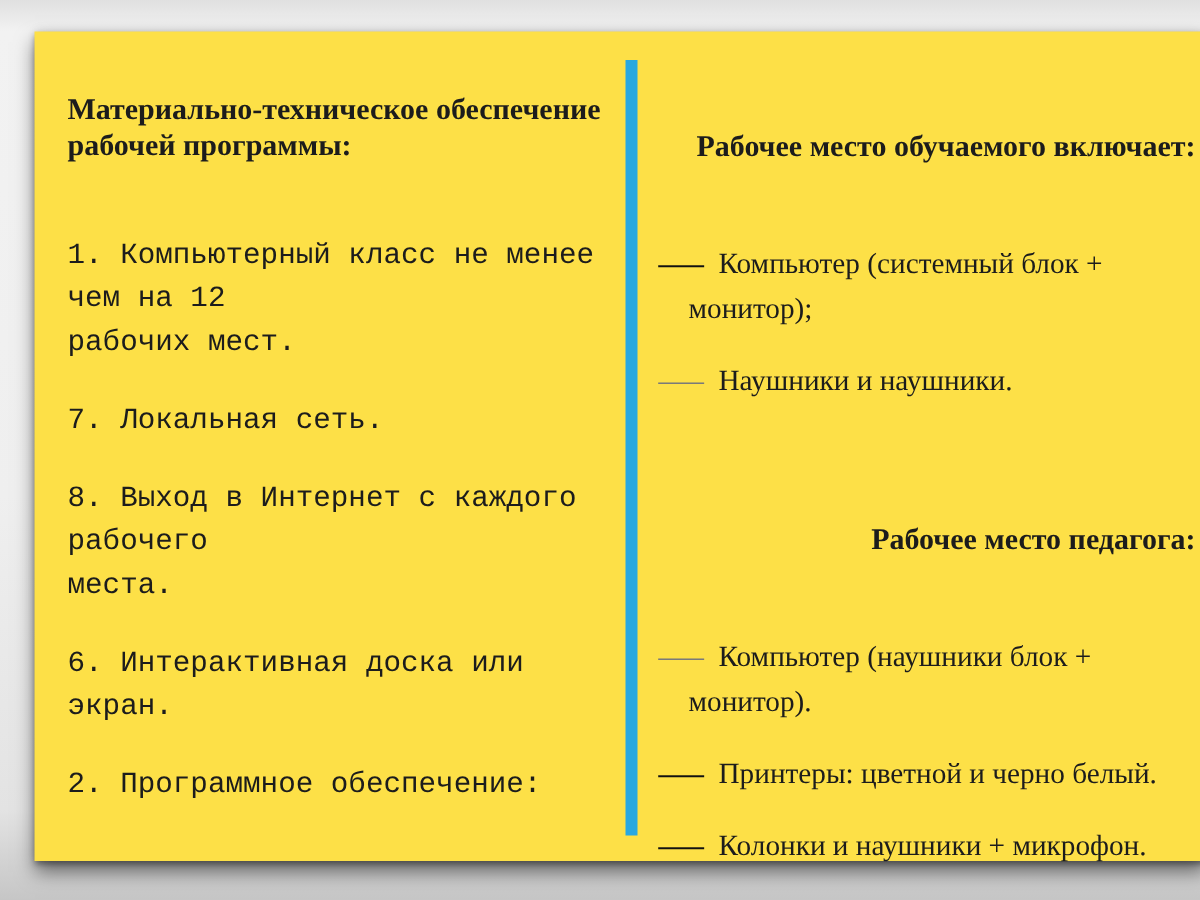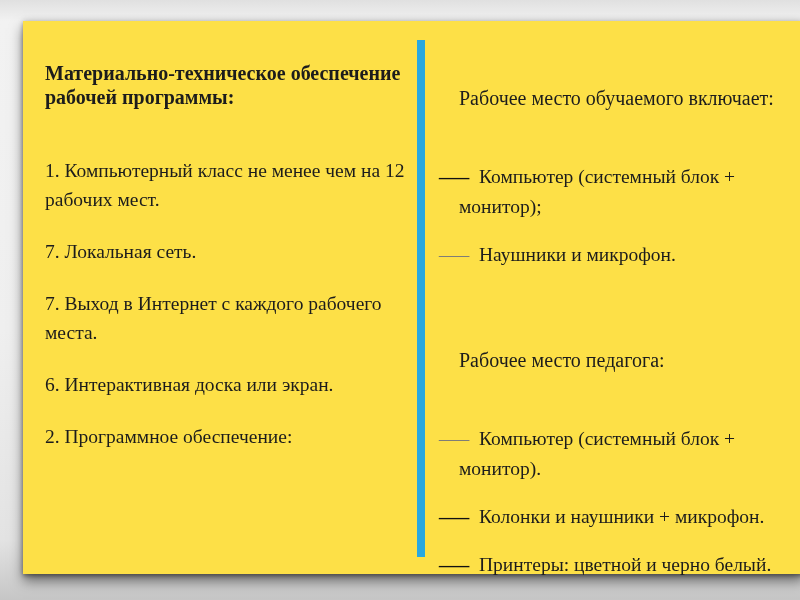--- a/index.html
+++ b/index.html
@@ -30,20 +30,21 @@
 
   .l-title {
     margin: 0 0 11px 0;
     font-size: 20px; font-weight: bold;
     line-height: 24px;
   }
   .num {
     margin: 0 0 5px 0;
     font-size: 19.5px;
     line-height: 29px;
+    font-family: Liberation Mono, monospace;
   }
   .ditem {
     font-size: 19.5px;
     line-height: 29px;
     margin: 0 0 5px 0;
     padding-left: 35px;
     text-indent: -35px;
   }
   .dash {
     display: inline-block;
@@ -54,62 +55,63 @@
   }
   .dash-light { color: #7a7a7a; font-weight: normal; }
   .dash-bold  { color: #111111; font-weight: bold; }
 
   .col-right .ditem { padding-left: 20px; text-indent: -20px; line-height: 30px; margin: 0; }
   .col-right .dash  { width: 40px; }
 
   .r-title {
     margin: 0 0 13px 0;
     padding-left: 20px;
-    font-size: 20px; font-weight: normal;
+    font-size: 20px; font-weight: bold;
     line-height: 30px;
+    text-align: right;
   }
   .r-title.mt { margin-top: 39px; }
   .itx { white-space: pre-line; }
 </style>
 </head>
 <body>
 
 <div class="page">
 
   <div class="col col-left">
     <h2 class="l-title">Материально-техническое обеспечение
 рабочей программы:</h2>
 
     <p class="num">1. Компьютерный класс не менее чем на 12
 рабочих мест.</p>
     <p class="num">7. Локальная сеть.</p>
-    <p class="num">7. Выход в Интернет с каждого рабочего
+    <p class="num">8. Выход в Интернет с каждого рабочего
 места.</p>
     <p class="num">6. Интерактивная доска или экран.</p>
     <p class="num">2. Программное обеспечение:</p>
 
     
 
     
 
     
   </div>
 
   <div class="divider"></div>
 
   <div class="col col-right">
     <h2 class="r-title">Рабочее место обучаемого включает:</h2>
 
     <div class="ditem"><span class="dash dash-bold">—</span><span class="itx">Компьютер (системный блок +
 монитор);</span></div>
-    <div class="ditem"><span class="dash dash-light">—</span><span class="itx">Наушники и микрофон.</span></div>
+    <div class="ditem"><span class="dash dash-light">—</span><span class="itx">Наушники и наушники.</span></div>
 
     <h2 class="r-title mt">Рабочее место педагога:</h2>
 
-    <div class="ditem"><span class="dash dash-light">—</span><span class="itx">Компьютер (системный блок +
+    <div class="ditem"><span class="dash dash-light">—</span><span class="itx">Компьютер (наушники блок +
 монитор).</span></div>
+    <div class="ditem"><span class="dash dash-bold">—</span><span class="itx">Принтеры: цветной и черно белый.</span></div>
     <div class="ditem"><span class="dash dash-bold">—</span><span class="itx">Колонки и наушники + микрофон.</span></div>
-    <div class="ditem"><span class="dash dash-bold">—</span><span class="itx">Принтеры: цветной и черно белый.</span></div>
     <div class="ditem"><span class="dash dash-light">—</span><span class="itx">3D принтер – 1 или 2.</span></div>
     
   </div>
 
 </div>
 
 </body></html>

